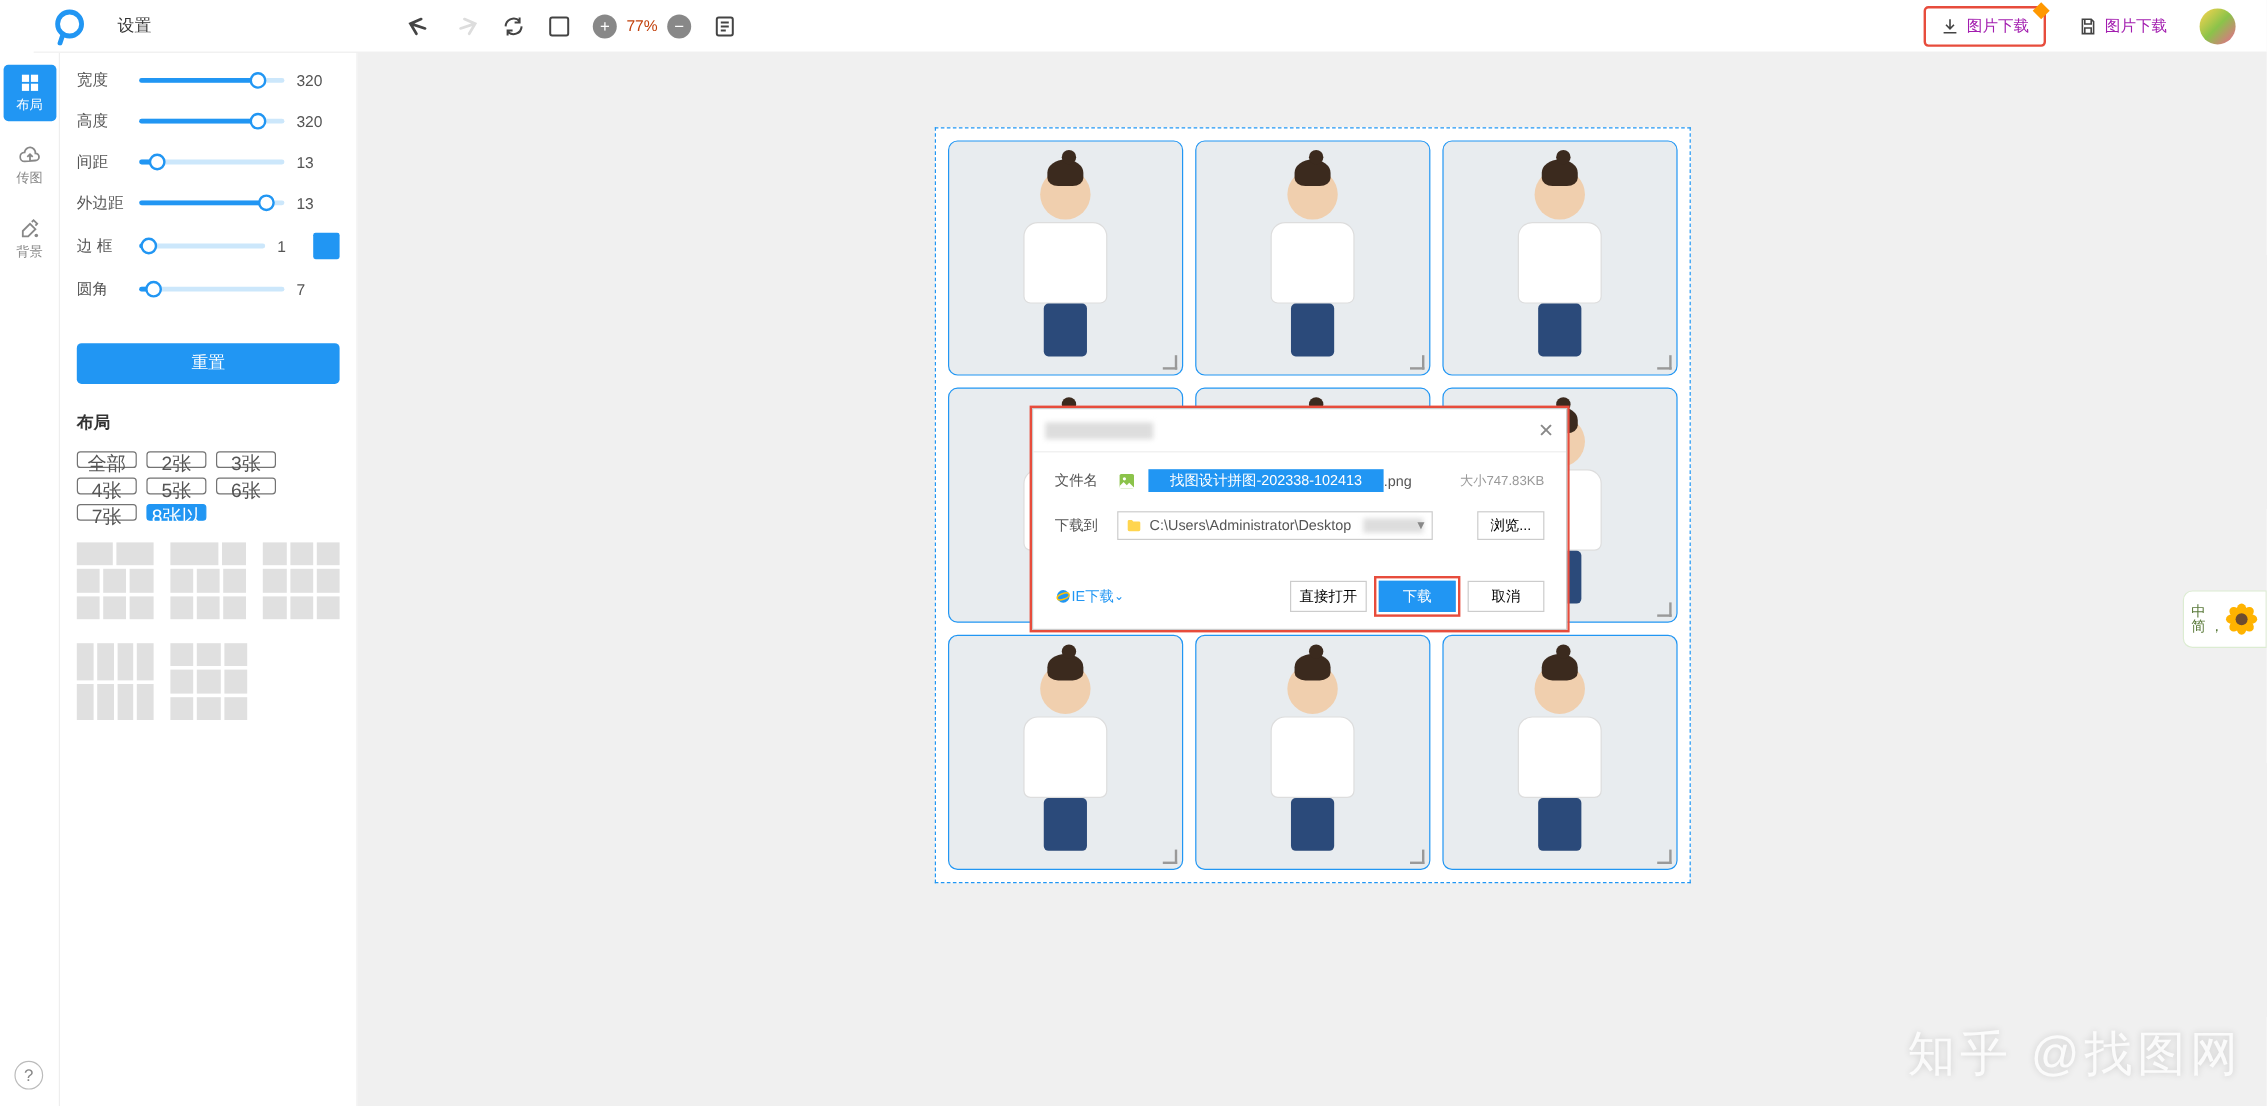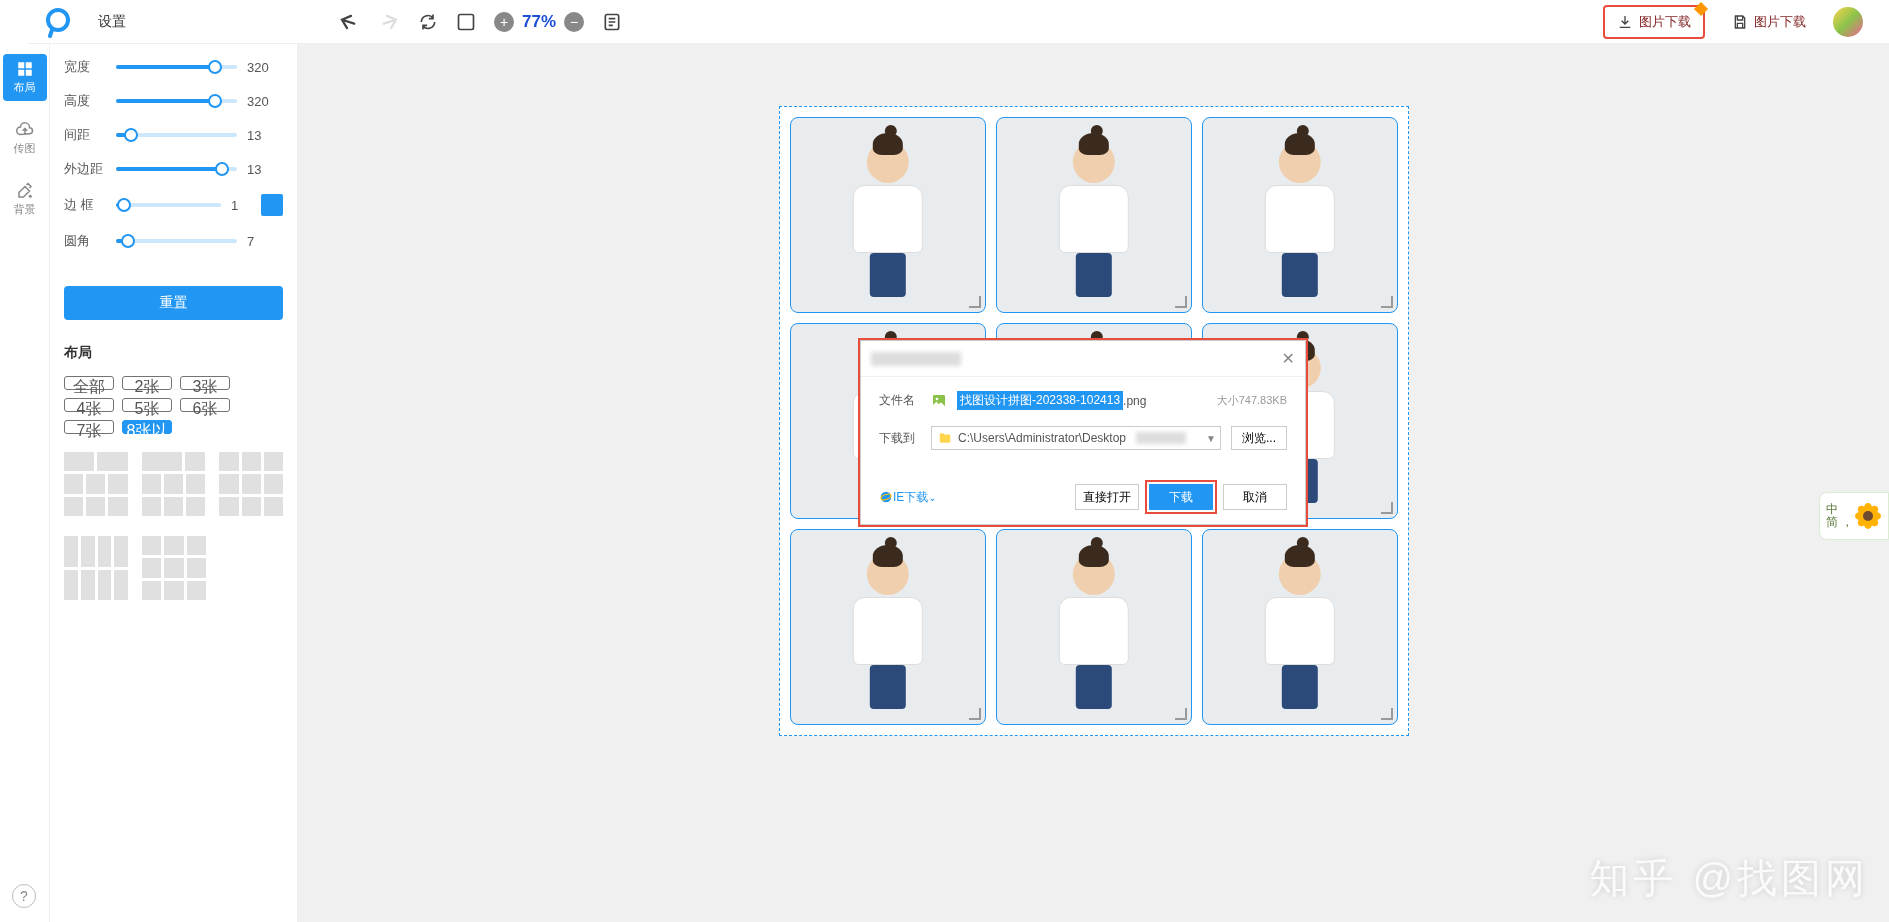--- a/index.html
+++ b/index.html
@@ -8,23 +8,23 @@
 
 .header { height: 44px; display: flex; align-items: center; border-bottom: 1px solid #eee; padding: 0 8px; margin-left: 28px; }
 .logo { width: 44px; height: 44px; display: flex; align-items: center; justify-content: center; }
 .logo svg { width: 32px; height: 32px; }
 .settings-title { font-size: 14px; color: #333; margin-left: 18px; width: 220px; font-weight: 500; }
 .toolbar { display: flex; align-items: center; gap: 18px; margin-left: 20px; }
 .tbtn { color: #555; cursor: pointer; display: flex; align-items: center; justify-content: center; }
 .tbtn.disabled { color: #ccc; }
 .zoom-group { display: flex; align-items: center; gap: 8px; }
 .zoom-btn { width: 20px; height: 20px; border-radius: 50%; background: #888; color: #fff; display: flex; align-items: center; justify-content: center; font-size: 14px; cursor: pointer; }
-.zoom-val { font-size: 17px; color: #1d4ed8; font-weight: bold; }
+.zoom-val { font-size: 13px; color: #c2410c; }
 .header-right { margin-left: auto; display: flex; align-items: center; gap: 14px; padding-right: 18px; }
-.hbtn { display: flex; align-items: center; gap: 6px; padding: 6px 12px; font-size: 13px; color: #7f1d1d; border: 1px solid transparent; border-radius: 4px; cursor: pointer; position: relative; }
+.hbtn { display: flex; align-items: center; gap: 6px; padding: 6px 12px; font-size: 13px; color: #a21caf; border: 1px solid transparent; border-radius: 4px; cursor: pointer; position: relative; }
 .hbtn.highlight-red { border: 2px solid #e74c3c; }
 .hbtn .badge { position: absolute; top: -3px; right: -3px; width: 10px; height: 10px; background: #ff9800; transform: rotate(45deg); }
 .avatar { width: 30px; height: 30px; border-radius: 50%; background: linear-gradient(135deg,#ffd54f 0%,#8bc34a 50%,#f06292 100%); }
 
 
 .main { display: flex; height: calc(100% - 44px); }
 
 
 .nav { width: 50px; background: #fff; border-right: 1px solid #eee; display: flex; flex-direction: column; align-items: center; padding-top: 10px; gap: 14px; position: relative; }
 .nav-item { width: 44px; display: flex; flex-direction: column; align-items: center; gap: 2px; color: #888; font-size: 11px; padding: 6px 0; cursor: pointer; border-radius: 4px; }
@@ -68,27 +68,27 @@
 .dialog-overlay { position: absolute; top: 294px; left: 560px; width: 450px; border: 2px solid #e74c3c; background: #fff; z-index: 50; }
 .dialog-inner { border: 1px solid #ccc; background: #fff; }
 .dlg-title { height: 36px; display: flex; align-items: center; padding: 0 10px; border-bottom: 1px solid #eee; position: relative; }
 .dlg-title .blur { width: 90px; height: 14px; background: #ddd; filter: blur(2px); }
 .dlg-close { margin-left: auto; color: #888; cursor: pointer; font-size: 16px; }
 .dlg-body { padding: 14px 18px 10px; }
 .dlg-row { display: flex; align-items: center; gap: 10px; margin-bottom: 16px; font-size: 12px; color: #555; }
 .dlg-row .lbl { width: 42px; }
 .file-icon { width: 16px; height: 16px; }
 .fname { display: flex; align-items: center; gap: 0; }
-.fname .sel { background: #2196f3; color: #fff; padding: 1px 3px; }
+.fname .sel { background: #2196f3; color: #fff; padding: 1px 18px; }
 .fname .ext { color: #555; text-align: center; }
 .fsize { margin-left: auto; color: #999; font-size: 11px; }
 .path-input { flex: 1; height: 24px; border: 1px solid #ccc; padding: 0 6px; font-size: 12px; display: flex; align-items: center; gap: 6px; background: #fff; position: relative; }
 .path-input .blur2 { width: 50px; height: 12px; background: #ddd; filter: blur(2px); margin-left: 4px; }
 .path-dd { position: absolute; right: 4px; color: #888; font-size: 10px; }
-.browse-btn { width: 56px; height: 24px; border: 1px solid #ccc; background: #fff; font-size: 12px; cursor: pointer; }
+.browse-btn { width: 56px; height: 24px; border: 1px solid #ccc; background: #fff; font-size: 12px; cursor: pointer; margin-left: 27px; }
 .dlg-footer { display: flex; align-items: center; padding: 8px 18px 14px; gap: 10px; }
 .ie-link { display: flex; align-items: center; gap: 0; color: #2196f3; font-size: 12px; cursor: pointer; }
 .ie-link .dd { color: #2196f3; font-size: 10px; }
 .dlg-footer .spacer { flex: 1; }
 .dbtn { width: 64px; height: 26px; border: 1px solid #ccc; background: #fff; font-size: 12px; cursor: pointer; }
 .dbtn.primary { background: #2196f3; color: #fff; border-color: #2196f3; }
 .dbtn.hl { outline: 2px solid #e74c3c; outline-offset: 2px; }
 
 
 .float-widget { position: absolute; right: 0; top: 448px; width: 70px; height: 48px; background: #fff; border: 1px solid #dcecd2; border-radius: 8px 0 0 8px; display: flex; align-items: center; padding: 4px 6px; gap: 4px; }

